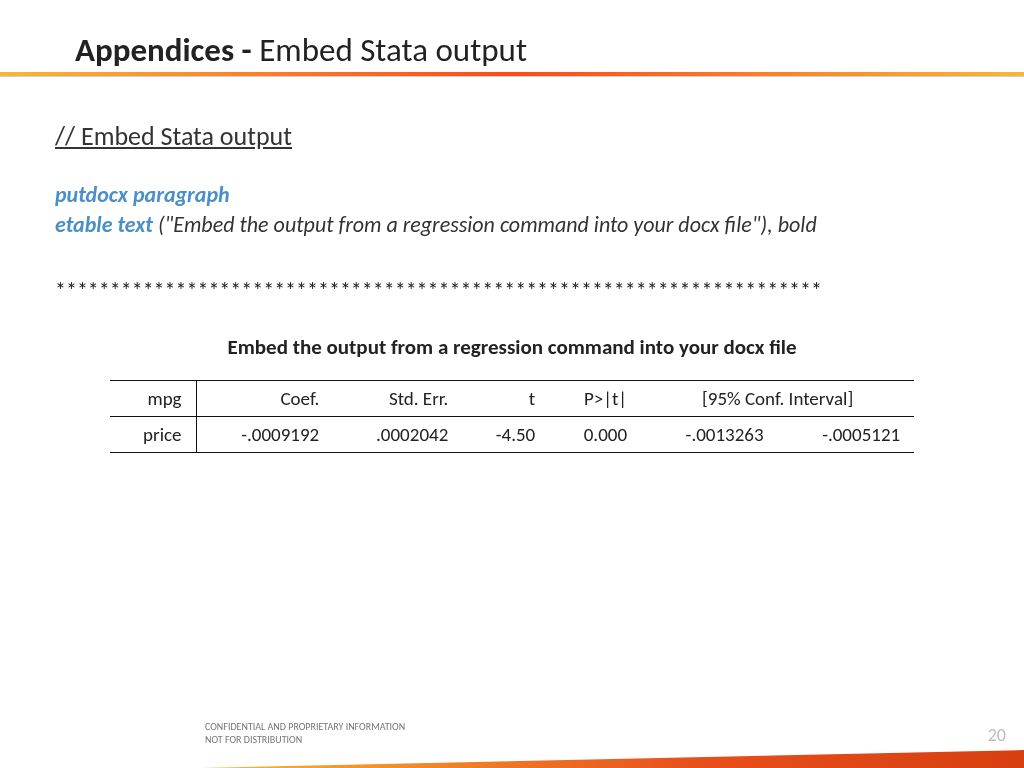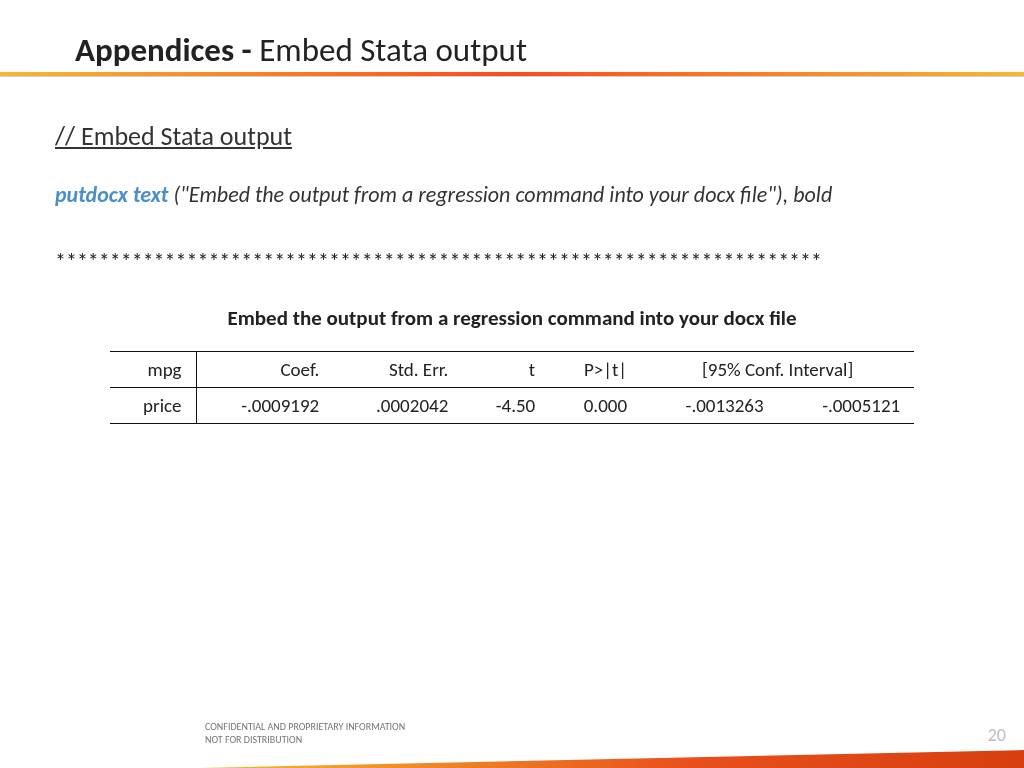--- a/index.html
+++ b/index.html
@@ -148,21 +148,22 @@
 
   <div class="title-row">
     <span class="bold">Appendices - </span><span class="reg">Embed Stata output</span>
   </div>
   <div class="rule"></div>
 
   <div class="content">
     <div class="comment">// Embed Stata output</div>
 
     <div class="code">
-      <div><span class="kw">putdocx text</span><span> ("Embed the output from a regression command into your docx file"), bold</span></div>
+      <div><span class="kw">putdocx paragraph</span></div>
+      <div><span class="kw">etable text</span><span> ("Embed the output from a regression command into your docx file"), bold</span></div>
     </div>
 
     <div class="stars">**********************************************************************</div>
 
     <div class="tbl-title">Embed the output from a regression command into your docx file</div>
 
     <table class="reg">
       <tbody>
           <tr class="hline">
         <th class="rlab">mpg</th>

